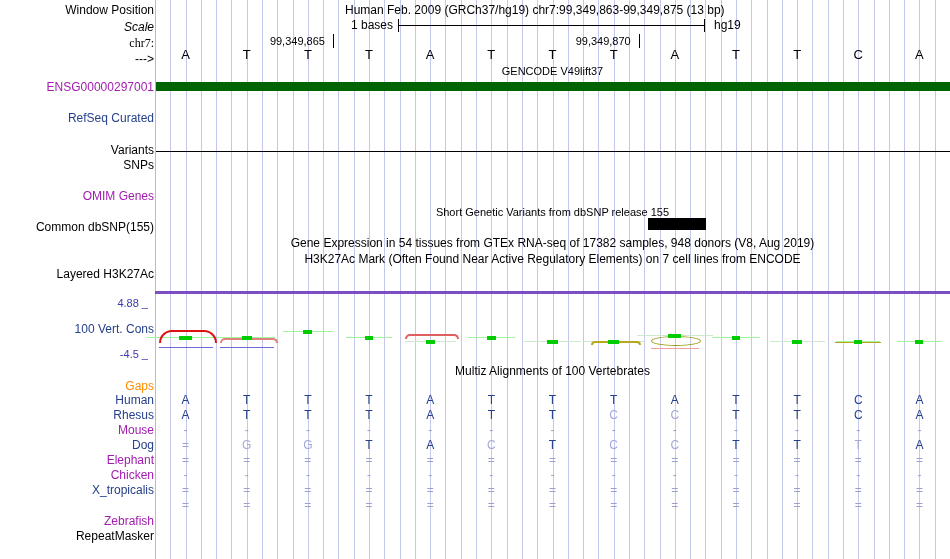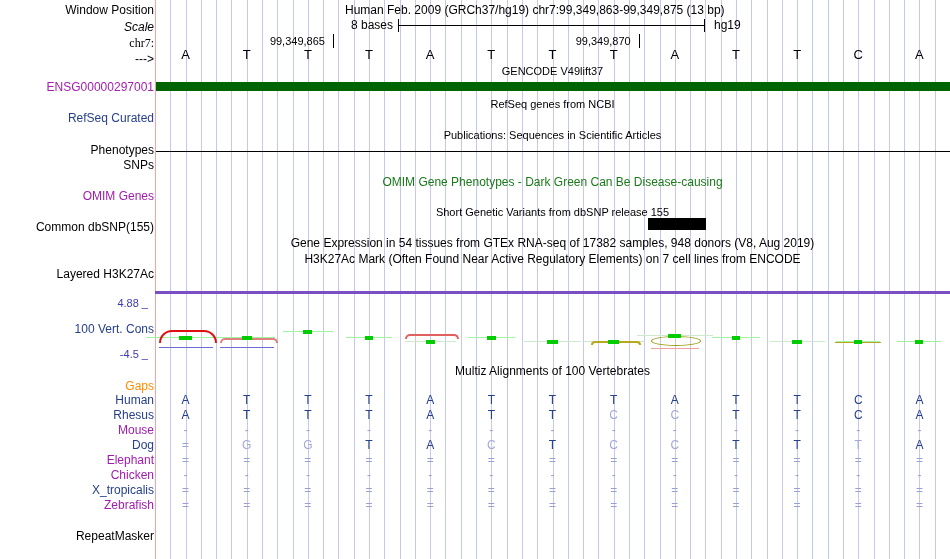--- a/index.html
+++ b/index.html
@@ -120,21 +120,21 @@
       <div class="vline" style="left: 749px;"></div>
       <div class="vline" style="left: 764px;"></div>
       <div class="vline" style="left: 780px;"></div>
     </div>
   <div class="leftedge"></div>
 
   <div class="label" style="top:4px;">Window Position</div>
   <div class="toptitle" style="left:345px;top:4px;">Human Feb. 2009 (GRCh37/hg19)   chr7:99,349,863-99,349,875 (13 bp)</div>
 
   <div class="label" style="top:21px;font-style:italic;">Scale</div>
-  <div class="toptitle" style="left:351px;top:19px;">8 bases</div>
+  <div class="toptitle" style="left:351px;top:19px;">1 bases</div>
   <div class="scalebar" style="left:398px;top:19px;width:308px;height:13px;">
     <div class="tickL"></div>
     <div class="bar" style="width:306px;"></div>
     <div class="tickR" style="left:306px;"></div>
   </div>
   <div class="toptitle" style="left:714px;top:19px;">hg19</div>
 
   <div class="label" style="top:37px;font-family:Liberation Serif, serif;">chr7:</div>
   <div class="label" style="top:53px;">---&gt;</div>
 
@@ -157,29 +157,26 @@
       <div class="baseletter" style="left: 735.962px; top: 48px;">T</div>
       <div class="baseletter" style="left: 797.115px; top: 48px;">T</div>
       <div class="baseletter" style="left: 858.269px; top: 48px;">C</div>
       <div class="baseletter" style="left: 919.423px; top: 48px;">A</div>
     </div>
 
   <div class="centertext black" style="top:66px;">GENCODE V49lift37</div>
   <div class="label green" style="top:81px;">ENSG00000297001</div>
   <div class="genebar" style="left:156px;top:82px;width:794px;height:9px;"></div>
 
-  <div class="centertext black" style="top:99px;">RefSeq genes from NCBI</div>
   <div class="label blue" style="top:112px;">RefSeq Curated</div>
 
-  <div class="centertext black" style="top:130px;">Publications: Sequences in Scientific Articles</div>
-  <div class="label" style="top:144px;">Phenotypes</div>
+  <div class="label" style="top:144px;">Variants</div>
   <div class="hline" style="left:156px;top:151px;width:794px;"></div>
   <div class="label" style="top:159px;">SNPs</div>
 
-  <div class="centertext green big" style="top:176px;">OMIM Gene Phenotypes - Dark Green Can Be Disease-causing</div>
   <div class="label green" style="top:190px;">OMIM Genes</div>
 
   <div class="centertext black" style="top:207px;">Short Genetic Variants from dbSNP release 155</div>
   <div class="label" style="top:221px;">Common dbSNP(155)</div>
   <div class="snpblock" style="left:648px;top:218px;width:58px;height:12px;"></div>
 
   <div class="centertext black big" style="top:237px;">Gene Expression in 54 tissues from GTEx RNA-seq of 17382 samples, 948 donors (V8, Aug 2019)</div>
   <div class="centertext black big" style="top:253px;">H3K27Ac Mark (Often Found Near Active Regulatory Elements) on 7 cell lines from ENCODE</div>
   <div class="label" style="top:268px;">Layered H3K27Ac</div>
 
@@ -333,21 +330,21 @@
         <div class="alnchar dim gap" style="left: 275.192px;">=</div>
         <div class="alnchar dim gap" style="left: 336.346px;">=</div>
         <div class="alnchar dim gap" style="left: 397.5px;">=</div>
         <div class="alnchar dim gap" style="left: 458.654px;">=</div>
         <div class="alnchar dim gap" style="left: 519.808px;">=</div>
         <div class="alnchar dim gap" style="left: 580.962px;">=</div>
         <div class="alnchar dim gap" style="left: 642.115px;">=</div>
         <div class="alnchar dim gap" style="left: 703.269px;">=</div>
         <div class="alnchar dim gap" style="left: 764.423px;">=</div>
       </div>
-      <div class="label green" style="top: 499px; text-align: right;">Zebrafish</div>
+      <div class="label green" style="top: 515px; text-align: right;">Zebrafish</div>
       <div class="alnrow" style="top: 499px;">
         <div class="alnchar dim gap" style="left: 30.5769px;">=</div>
         <div class="alnchar dim gap" style="left: 91.7308px;">=</div>
         <div class="alnchar dim gap" style="left: 152.885px;">=</div>
         <div class="alnchar dim gap" style="left: 214.038px;">=</div>
         <div class="alnchar dim gap" style="left: 275.192px;">=</div>
         <div class="alnchar dim gap" style="left: 336.346px;">=</div>
         <div class="alnchar dim gap" style="left: 397.5px;">=</div>
         <div class="alnchar dim gap" style="left: 458.654px;">=</div>
         <div class="alnchar dim gap" style="left: 519.808px;">=</div>

